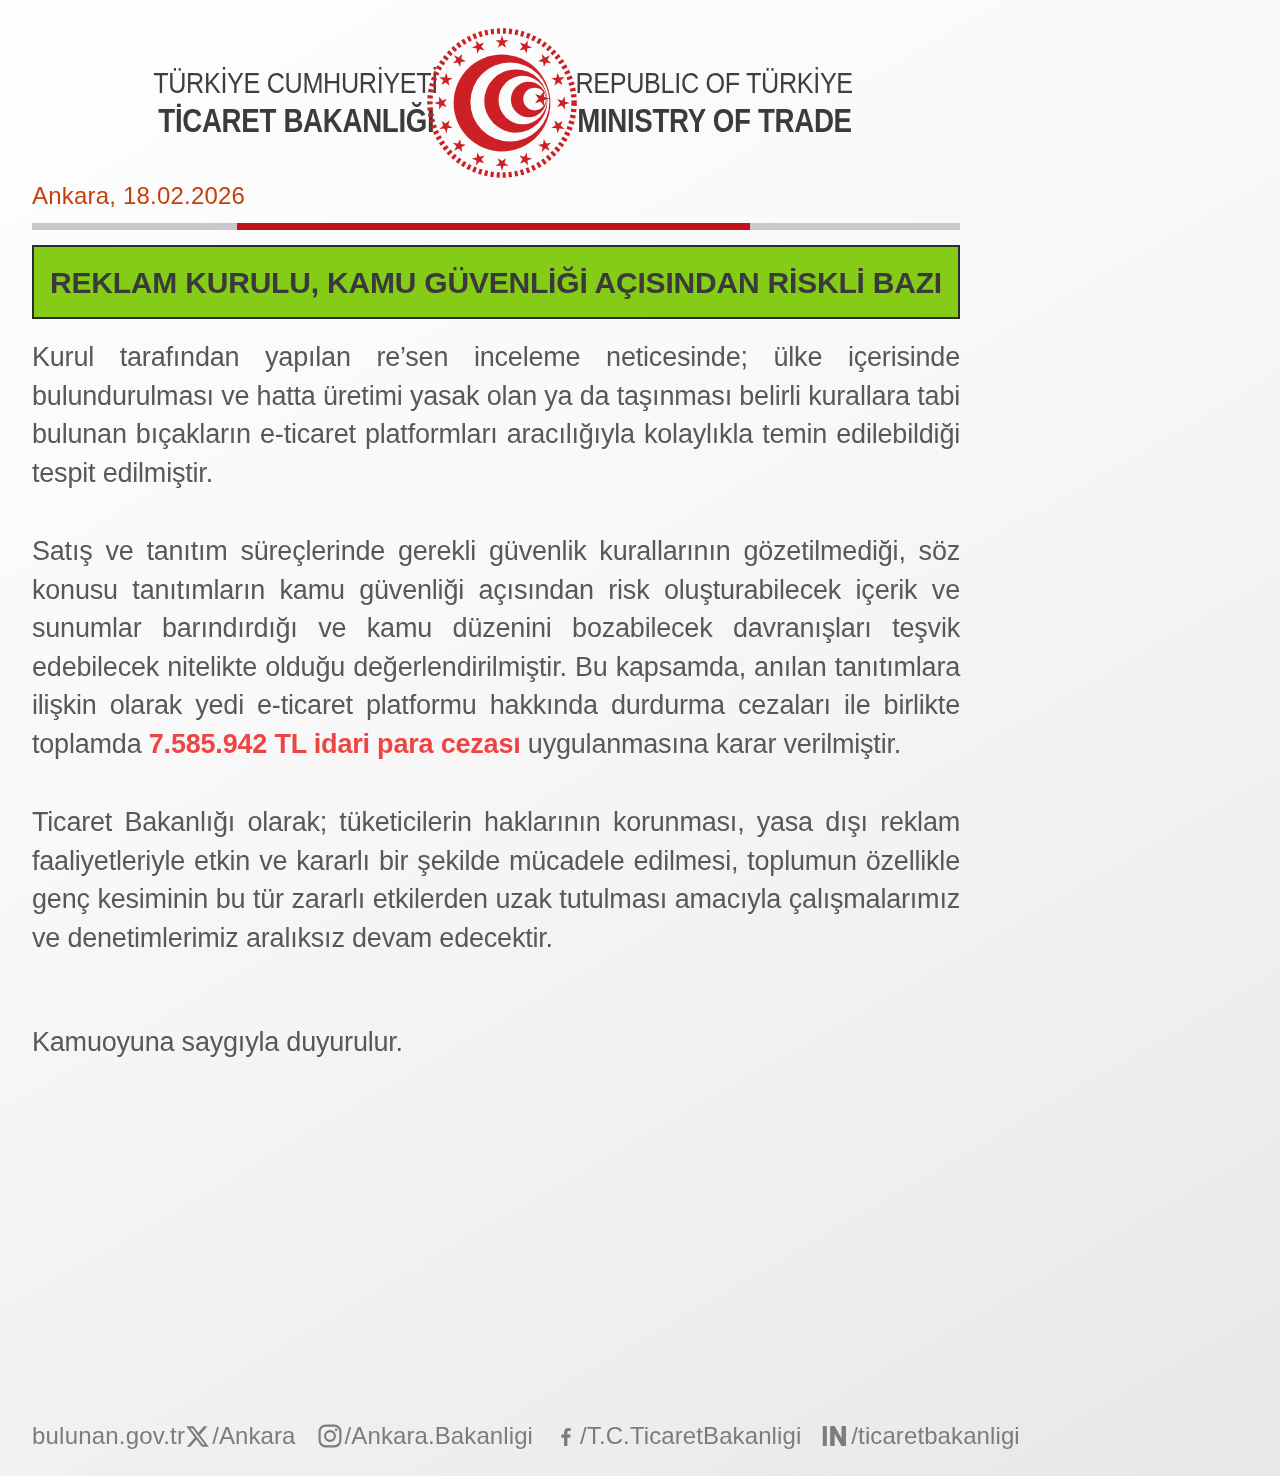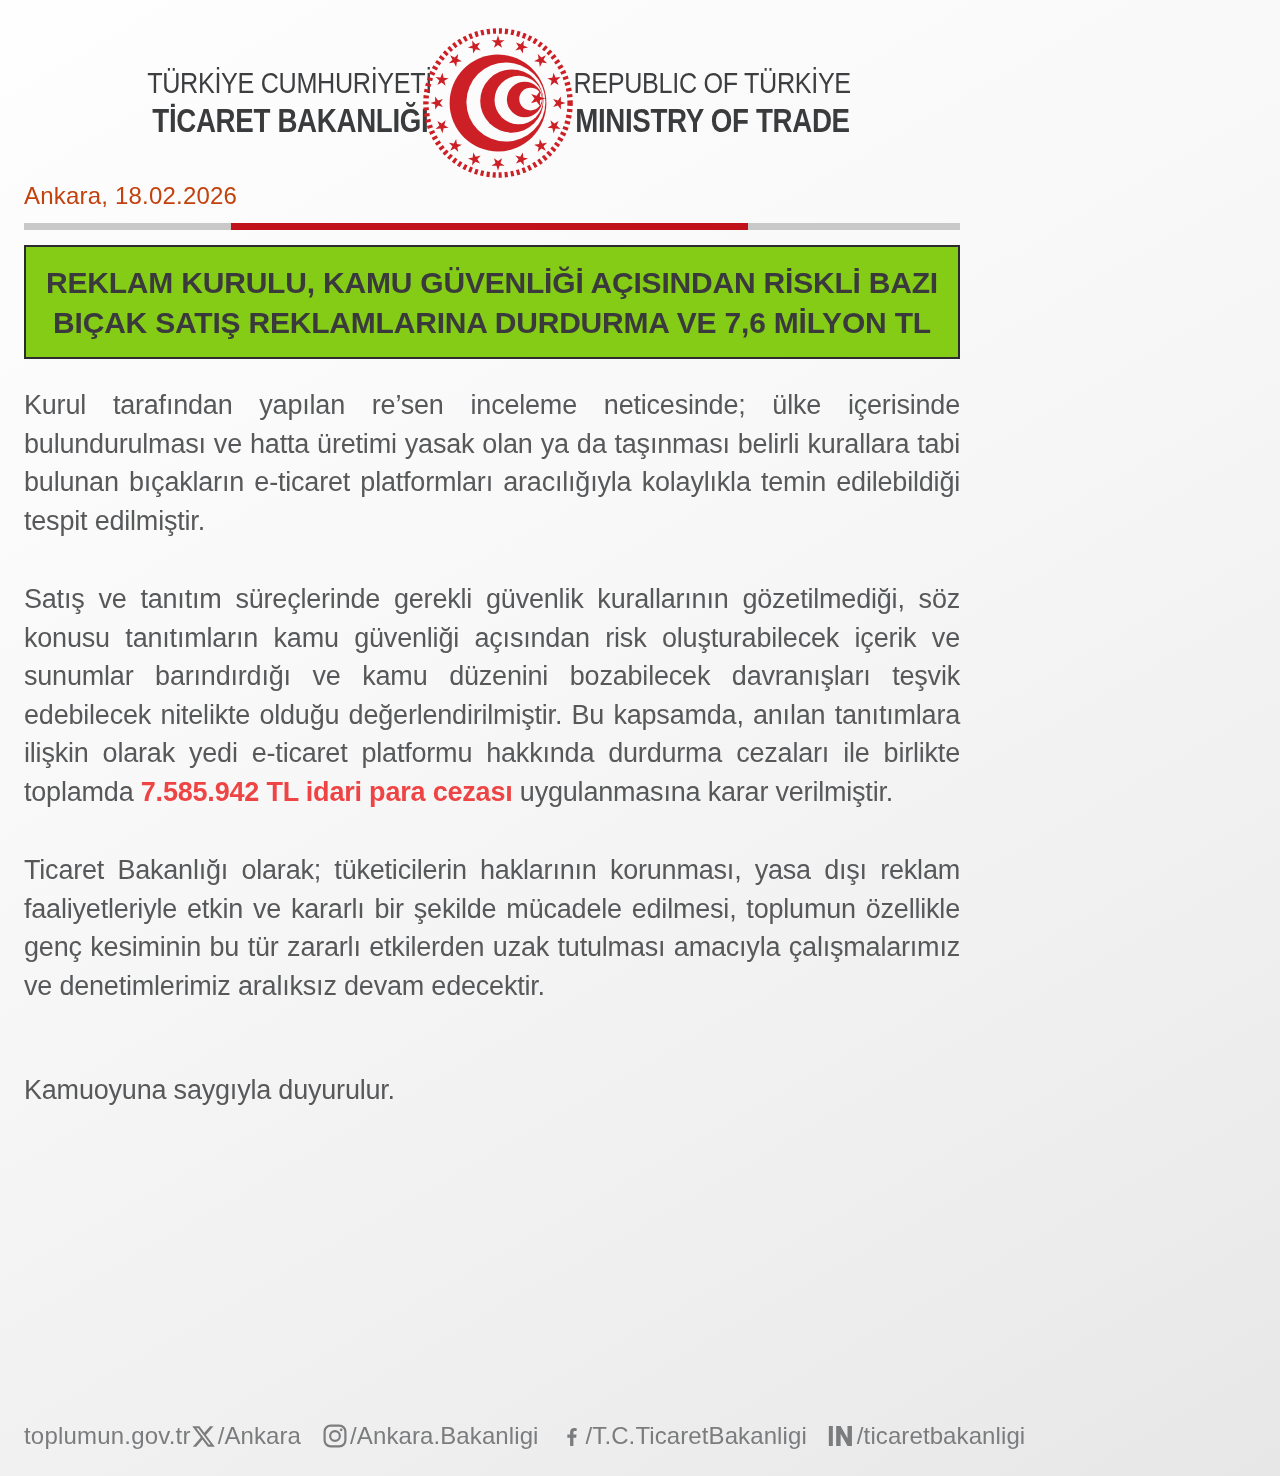--- a/index.html
+++ b/index.html
@@ -6,21 +6,21 @@
   html,body { width:1280px; height:1476px; }
   body {
     font-family: "Liberation Sans", "DejaVu Sans", sans-serif;
     background: linear-gradient(150deg, #fefefe 0%, #f8f8f8 40%, #eeeeee 78%, #e7e7e8 100%);
     color:#57585a;
     overflow:hidden;
   }
   .page {
     width:1016px; height:1476px;
     display:flex; flex-direction:column;
-    padding:24px 56px 26px 24px;
+    padding:24px 56px 26px 32px;
   }
   
   .masthead { display:flex; align-items:center; height:158px; }
   .org-col { flex:1; display:flex; flex-direction:column; align-items:center; position:relative; }
   .org-col.tr { left:72px; }
   .org-col.en { left:-54px; }
   .org-line1 {
     font-size:30px; font-weight:500; color:#3d3e40; letter-spacing:-0.4px;
     transform:scaleX(0.84); transform-origin:center; white-space:nowrap;
   }
@@ -41,21 +41,21 @@
     border:2.5px solid #2c2c2e;
     background:#84cc16;
     padding:16px 10px 14px 10px;
     text-align:center;
   }
   .title-line {
     font-size:30px; font-weight:700; color:#3a3a3c;
     line-height:40px; letter-spacing:-0.2px; white-space:nowrap;
   }
   
-  .body-text { margin-top:27px; }
+  .body-text { margin-top:19px; }
   .body-text p {
     font-size:27px; line-height:38.5px; text-align:justify;
     color:#57585a; letter-spacing:-0.2px; margin-bottom:40px;
   }
   .body-text p strong { font-weight:700; color:#ef4444; }
   .body-text p.closing { margin-top:66px; text-align:left; margin-bottom:0; }
   
   .footer {
     margin-top:auto;
     display:flex; align-items:center; justify-content:space-between;
@@ -121,32 +121,31 @@
   <div class="dateline">Ankara, 18.02.2026</div>
 
   <div class="rule">
     <span class="seg-gray-l"></span>
     <span class="seg-red"></span>
     <span class="seg-gray-r"></span>
   </div>
 
   <section class="title-box">
     <div class="title-line">REKLAM KURULU, KAMU GÜVENLİĞİ AÇISINDAN RİSKLİ BAZI</div>
-    <div class="title-line">BIÇAK SATIŞ REKLAMLARINA DURDURMA VE 7,6 MİLYON TL</div>
   </section>
 
   <main class="body-text">
     <p>Kurul tarafından yapılan re’sen inceleme neticesinde; ülke içerisinde bulundurulması ve hatta üretimi yasak olan ya da taşınması belirli kurallara tabi bulunan bıçakların e-ticaret platformları aracılığıyla kolaylıkla temin edilebildiği tespit edilmiştir.</p>
     <p><span>Satış ve tanıtım süreçlerinde gerekli güvenlik kurallarının gözetilmediği, söz konusu tanıtımların kamu güvenliği açısından risk oluşturabilecek içerik ve sunumlar barındırdığı ve kamu düzenini bozabilecek davranışları teşvik edebilecek nitelikte olduğu değerlendirilmiştir. Bu kapsamda, anılan tanıtımlara ilişkin olarak yedi e-ticaret platformu hakkında durdurma cezaları ile birlikte toplamda </span><strong>7.585.942 TL idari para cezası</strong><span> uygulanmasına karar verilmiştir.</span></p>
     <p>Ticaret Bakanlığı olarak; tüketicilerin haklarının korunması, yasa dışı reklam faaliyetleriyle etkin ve kararlı bir şekilde mücadele edilmesi, toplumun özellikle genç kesiminin bu tür zararlı etkilerden uzak tutulması amacıyla çalışmalarımız ve denetimlerimiz aralıksız devam edecektir.</p>
     <p class="closing">Kamuoyuna saygıyla duyurulur.</p>
   </main>
 
   <footer class="footer">
-    <div class="site-link">toplumun.gov.tr</div>
+    <div class="site-link">bulunan.gov.tr</div>
     <div class="socials">
 
       <div class="social-item">
         <span>
           <svg width="25" height="25" viewBox="0 0 24 24" fill="#7b7c7e">
               <path d="M18.244 2.25h3.308l-7.227 8.26 8.502 11.24h-6.657l-5.214-6.817L4.99 21.75H1.68l7.73-8.835L1.254 2.25H8.08l4.713 6.231zm-1.161 17.52h1.833L7.084 4.126H5.117z"></path>
             </svg>
         </span>
         <span class="handle">/Ankara</span>
       </div>

